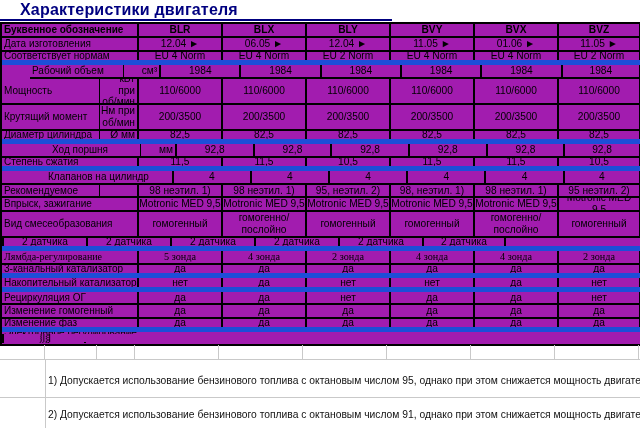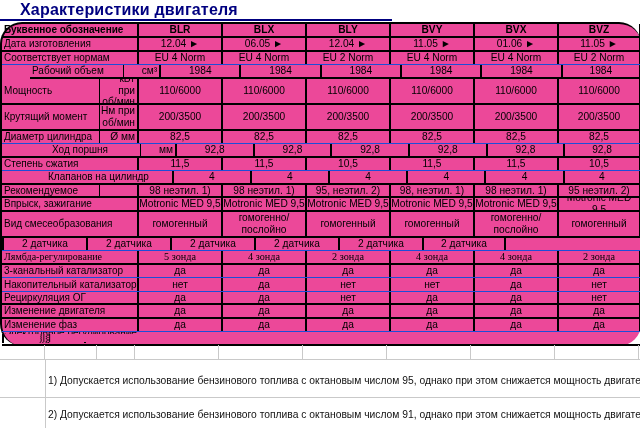--- a/index.html
+++ b/index.html
@@ -9,24 +9,24 @@
   }
   .title{
     position:absolute; left:4px; top:1px; font-size:16px; font-weight:bold;
     letter-spacing:0.2px;
     margin-left:16px;
   }
   .title-rule{position:absolute; left:0; top:19px; width:392px; height:2px;}
   #engine-table{
     position:absolute; left:0; top:22px; width:639px;
     border-top:2px solid #000; border-left:2px solid #000;
-    background:#ec4899; box-sizing:content-box;border-radius:22px;
+    background:#a21caf; box-sizing:content-box;
   }
   .t-row{display:flex; box-sizing:border-box;}
-  .bb1{border-bottom:1px solid #1d4ed8;}
+  .bb1{border-bottom:5px solid #1d4ed8;}
   .bb2{border-bottom:2px solid #000;}
   .cell{
     box-sizing:border-box; display:flex; align-items:center; overflow:hidden;
     white-space:pre-line; font-size:10.2px; line-height:11.5px; height:100%;
   }
   .t-row{height:13.5px;}
   .label{width:97px; padding-left:2px; font-size:10px;}
   .label.full{width:135px;}
   .unit{width:38px; justify-content:flex-end; text-align:right; padding-right:2px;
         border-left:1px solid #000;}
@@ -216,21 +216,21 @@
       <div class="t-row bb2" style="height: 13.5px;">
         <div class="cell label full">Рециркуляция ОГ</div>
         <div class="cell val vborder">да</div>
         <div class="cell val vborder">да</div>
         <div class="cell val vborder">нет</div>
         <div class="cell val vborder">да</div>
         <div class="cell val vborder">да</div>
         <div class="cell val vborder">нет</div>
       </div>
       <div class="t-row bb2" style="height: 13.5px;">
-        <div class="cell label full">Изменение двигателя</div>
+        <div class="cell label full">Изменение гомогенный</div>
         <div class="cell val vborder">да</div>
         <div class="cell val vborder">да</div>
         <div class="cell val vborder">да</div>
         <div class="cell val vborder">да</div>
         <div class="cell val vborder">да</div>
         <div class="cell val vborder">да</div>
       </div>
       <div class="t-row bb1" style="height: 13.5px;">
         <div class="cell label full">Изменение фаз</div>
         <div class="cell val vborder">да</div>

